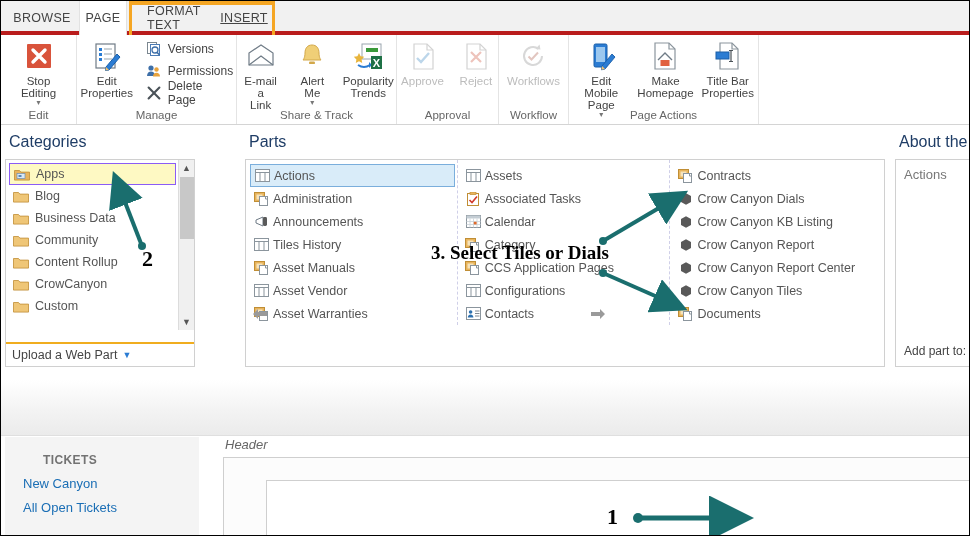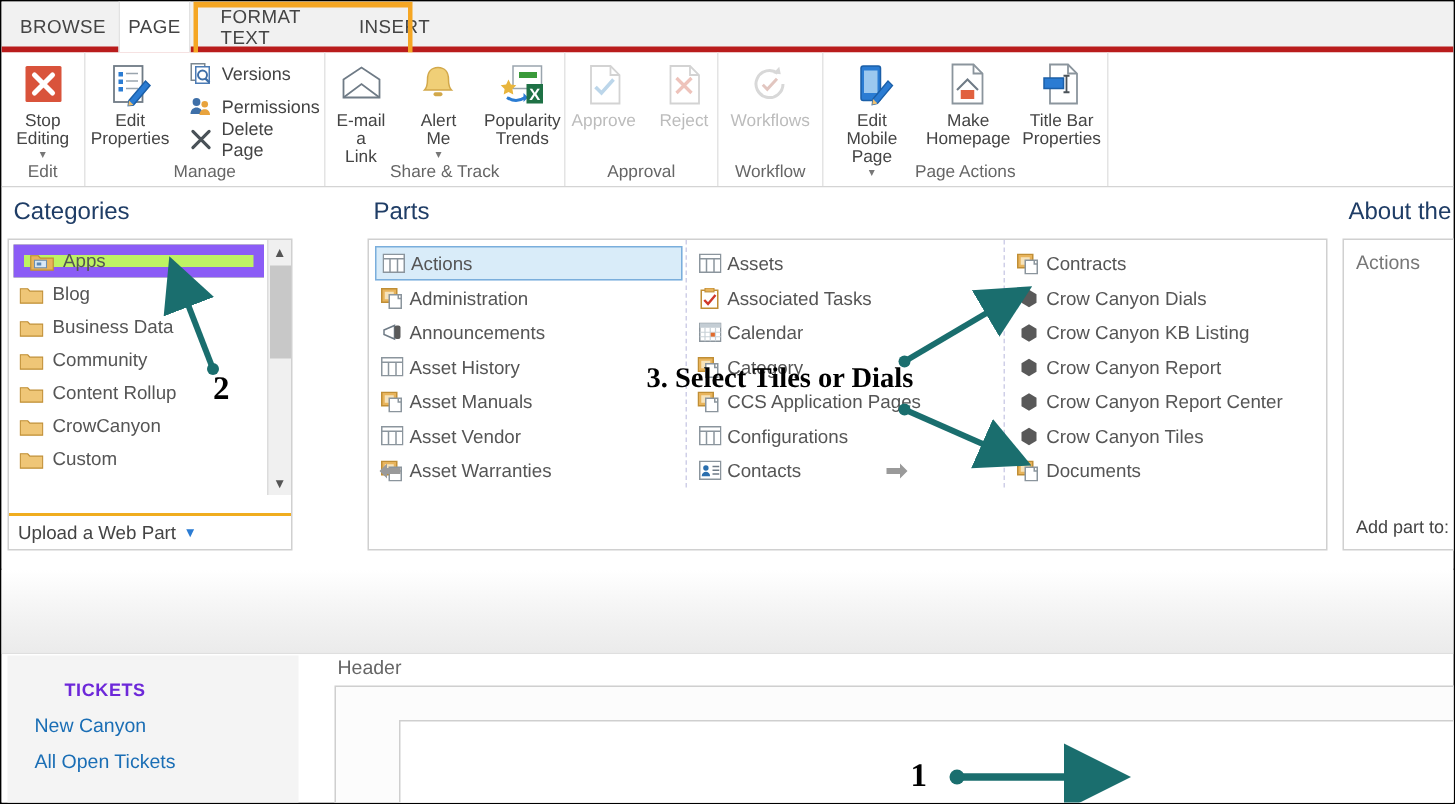--- a/index.html
+++ b/index.html
@@ -31,21 +31,21 @@
   .tab.active {
     background:#ffffff;
     color:#444;
     border-left:1px solid #e2e2e2;
     border-right:1px solid #e2e2e2;
     border-top:none;
   }
   .tab-browse { left:6px; width:70px; }
   .tab-page   { left:78px; width:48px; }
   .tab-format { left:134px; width:84px; }
-  .tab-insert { left:237px; width:50px; }
+  .tab-insert { left:218px; width:50px;text-decoration:underline; }
 
   .tab-highlight {
     position:absolute; left:128px; top:0px; width:146px; height:38px;
     border:3px solid #f5a623; border-top-width:4px;
     pointer-events:none;
   }
 
   
   .ribbon {
     position:absolute; left:0; top:34px; width:968px; height:90px;
@@ -94,21 +94,21 @@
   .gal-col { position:absolute; top:0; }
   .gal-col .gal-head { margin-bottom:8px; }
 
   .panel-box { border:1px solid #d0d0d0; background:#fff; position:relative; }
 
   .cat-list { position:relative; overflow:hidden; }
   .cat-item {
     display:flex; align-items:center; gap:6px;
     height:22px; padding:0 4px; font-size:12.5px; color:#555; cursor:pointer;
   }
-  .cat-item.sel { background:#bef264; border:7px solid #8b5cf6; height:22px;align-items:center; }
+  .cat-item.sel { background:#fef9c3; border:1px solid #8b5cf6; height:22px;align-items:center; }
   .cat-item .fico { width:16px; height:13px; flex:none; }
 
   .scrollbar { position:absolute; right:0; top:0; width:16px; bottom:0; background:#f0f0f0; border-left:1px solid #dcdcdc; }
   .sb-arrow { height:16px; display:flex; align-items:center; justify-content:center; font-size:9px; color:#555; cursor:pointer;}
   .sb-thumb { position:absolute; left:1px; width:14px; background:#c8c8c8; cursor:pointer;}
 
   .upload-bar {
     border-top:2px solid #f0ad1f; padding:4px 6px;
     font-size:12.5px; color:#444; display:flex; align-items:center; gap:5px; cursor:pointer;
   }
@@ -128,24 +128,24 @@
   .about-box { }
   .about-title { font-size:13px; color:#777; padding:7px 8px; }
   .addpart { font-size:12px; color:#444; padding:4px 8px; white-space:nowrap; }
 
   
   .page-area { position:absolute; left:0; top:379px; width:968px; height:156px; background:#fff; }
   .grad-strip { position:absolute; left:0; top:0; width:968px; height:56px;
     background:linear-gradient(to bottom,#ffffff 0%, #f3f3f3 55%, #ebebeb 100%);
     border-bottom:1px solid #dfdfdf; }
   .leftnav { position:absolute; left:4px; top:57px; width:194px; bottom:0; background:#f4f4f4; }
-  .leftnav-title { font-size:12px; font-weight:bold; color:#6d28d9; letter-spacing:.4px; padding:16px 0 0 38px; }
+  .leftnav-title { font-size:12px; font-weight:bold; color:#737373; letter-spacing:.4px; padding:16px 0 0 38px; }
   .leftnav-link { font-size:13px; color:#1a6eb5; padding:9px 0 0 18px; cursor:pointer; }
 
-  .zonewrap { position:absolute; left:222px; top:57px; right:0; bottom:0; }
+  .zonewrap { position:absolute; left:222px; top:57px; right:0; bottom:0;font-style:italic; }
   .zonelabel { font-size:13px; color:#666; padding:0 0 4px 2px; }
   .zonebox { position:absolute; left:0; top:20px; right:-20px; bottom:-20px; border:1px solid #cfcfcf; background:#fcfcfc; }
   .zoneinner { position:absolute; left:42px; top:22px; right:-10px; bottom:-30px; border:1px solid #cfcfcf; background:#fff; }
 
   
   .anno { position:absolute; left:0; top:0; width:970px; height:536px; pointer-events:none; }
   .anno-num { position:absolute; font-family:"Liberation Serif", serif; font-weight:bold; color:#000; }
   .anno-text {
     position:absolute; font-family:"Liberation Serif", serif; font-weight:bold;
     color:#000; font-size:19px; white-space:nowrap;
@@ -167,21 +167,21 @@
         <span>FORMAT TEXT</span>
       </div>
     <div class="tab tab-insert">
         <span>INSERT</span>
       </div>
   </div>
   <div class="tab-highlight"></div>
 
   <div class="ribbon">
 
-    <div class="rgroup" style="width:56px">
+    <div class="rgroup" style="width:76px">
       <div class="rg-items">
         <div class="bigbtn">
           <span class="ico">
             <svg width="30" height="30" viewBox="0 0 30 30">
               <rect x="3" y="3" width="24" height="24" rx="1" fill="#d9533b"></rect>
               <path d="M9 9 L21 21 M21 9 L9 21" stroke="#fff" stroke-width="3.4" stroke-linecap="round"></path>
             </svg>
           </span>
           <span class="lbl">Stop Editing</span>
           <span class="caretdn">▾</span>
@@ -474,21 +474,21 @@
                 </span>
               <span>Announcements</span>
             </div>
             <div class="part-item">
               <span class="pico">
                   <svg width="15" height="13" viewBox="0 0 15 13">
                     <rect x=".5" y=".5" width="14" height="12" fill="#fff" stroke="#8b959d"></rect>
                     <path d="M.5 3.5h14M5 3.5v9M10 3.5v9" stroke="#8b959d"></path>
                   </svg>
                 </span>
-              <span>Asset History</span>
+              <span>Tiles History</span>
             </div>
             <div class="part-item">
               <span class="pico">
                   <svg width="16" height="14" viewBox="0 0 16 14">
                     <rect x=".5" y=".5" width="10" height="9" fill="#e8b45c" stroke="#c08e35"></rect>
                     <rect x="2.5" y="2.5" width="6" height="5" fill="#f6e3bb"></rect>
                     <rect x="5.5" y="4.5" width="8" height="9" fill="#fff" stroke="#8b959d"></rect>
                     <path d="M11.5 4.5v2.5h2" fill="none" stroke="#8b959d"></path>
                   </svg>
                 </span>

